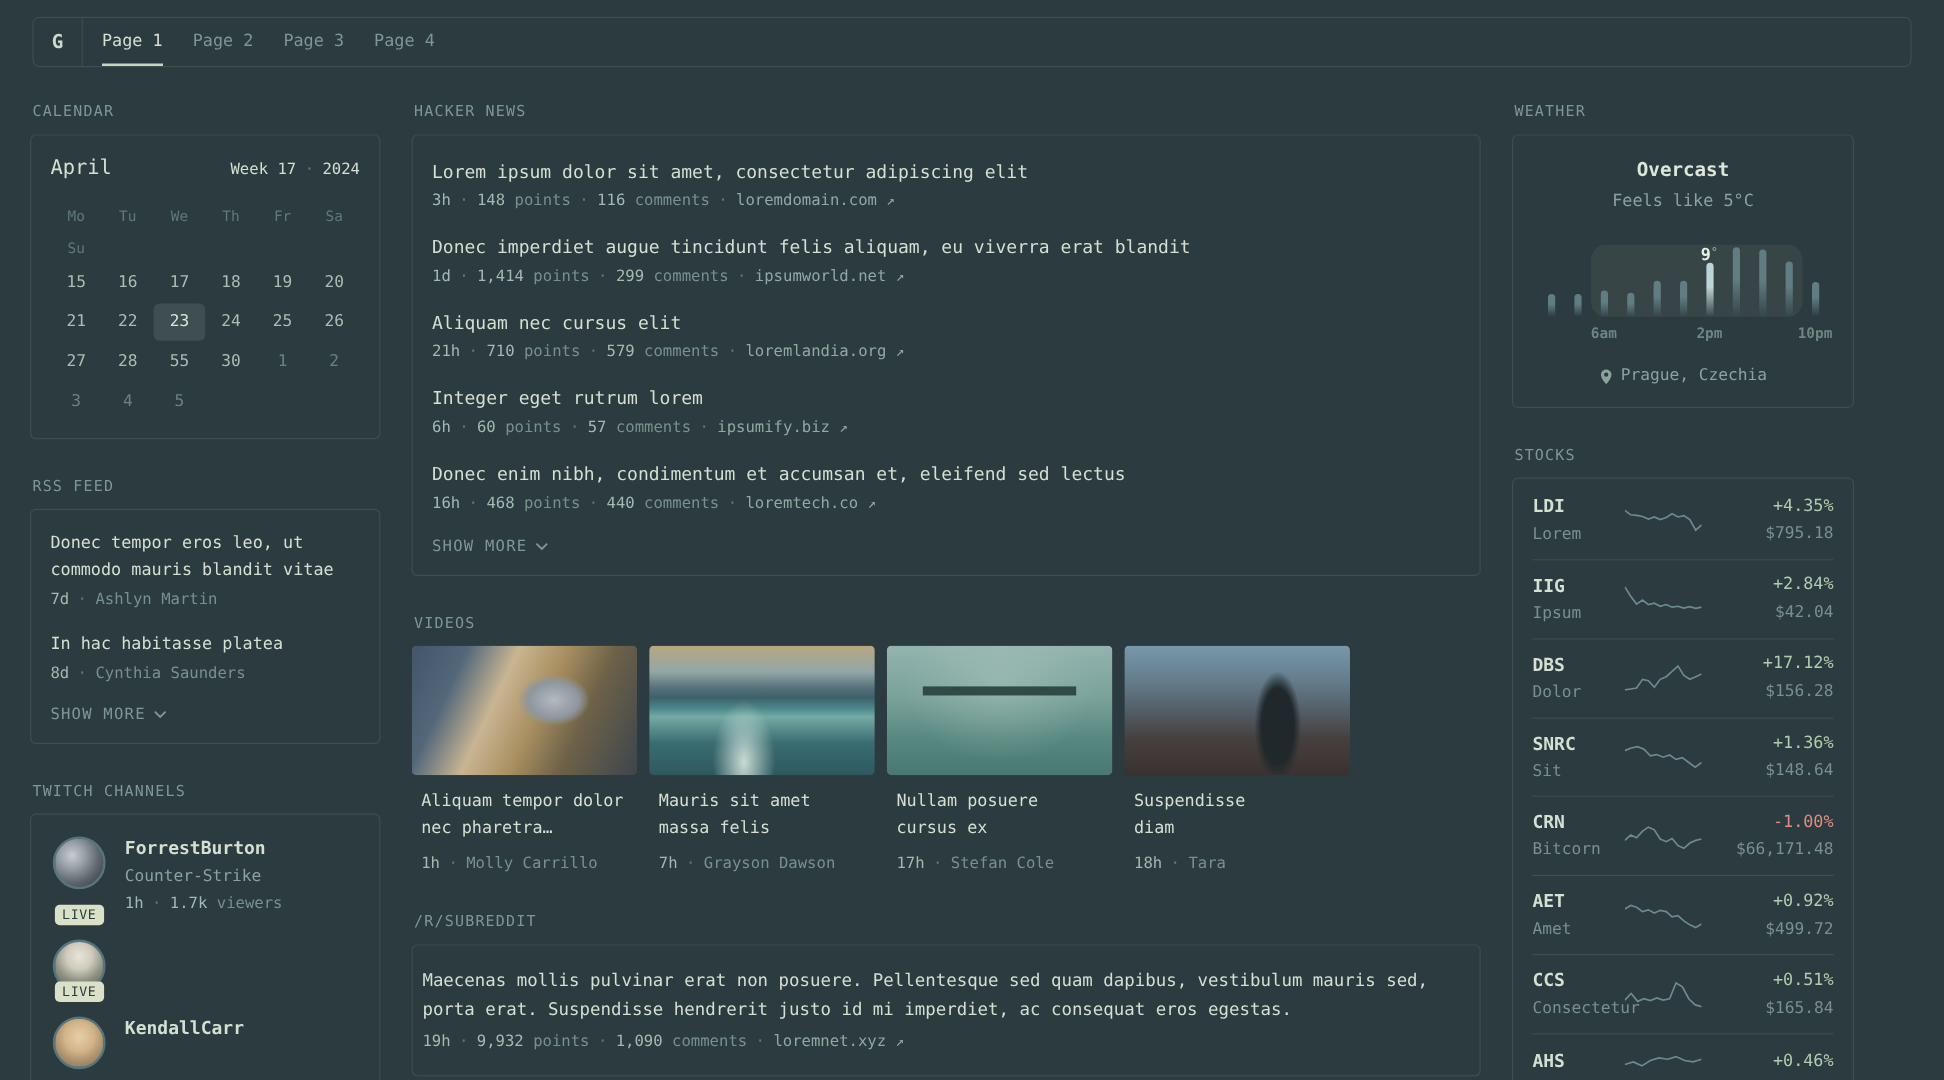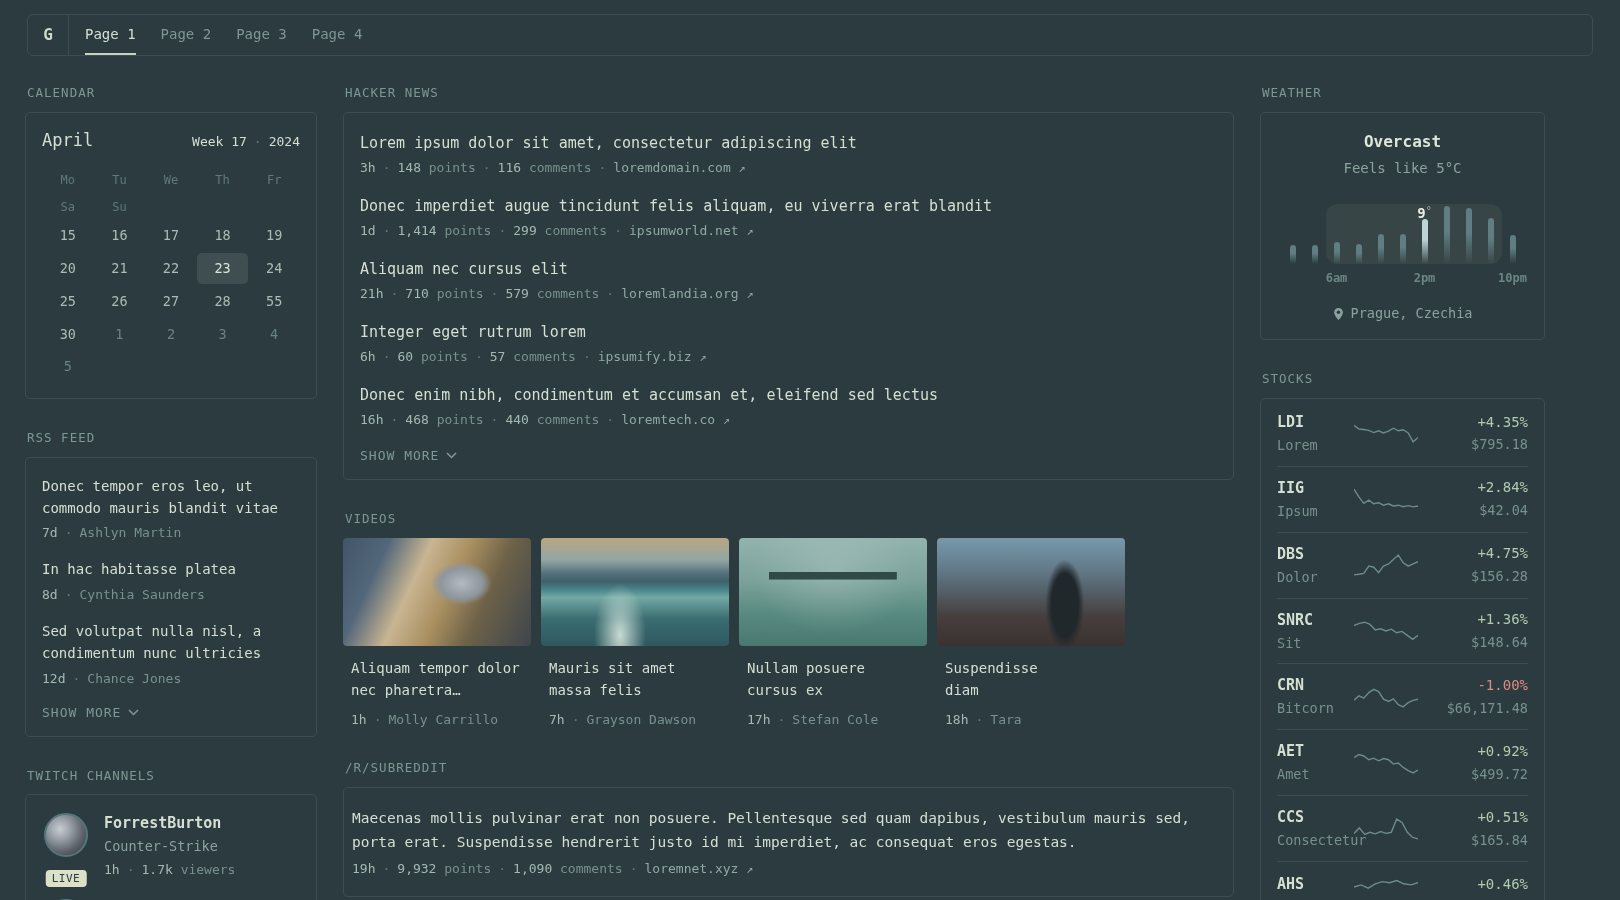--- a/index.html
+++ b/index.html
@@ -43,21 +43,21 @@
   .meta .num{color:var(--num);}
   .sep{color:var(--muted-dim);margin:0 7px;}
   .ext{font-size:12px;}
   .domain{color:var(--link);cursor:pointer;}
   .show-more{display:flex;align-items:center;gap:7px;color:#7e9995;font-size:13px;letter-spacing:1px;margin-top:16px;cursor:pointer;background:none;border:none;font-family:inherit;}
   
   .calendar-card{padding:16px;}
   .cal-head{display:flex;justify-content:space-between;align-items:baseline;margin-bottom:16px;gap:14px;}
   .cal-month{font-size:17px;color:var(--text);}
   .cal-week{font-size:13px;color:var(--text);}
-  .cal-grid{display:grid;grid-template-columns:repeat(5,1fr);row-gap:2px;text-align:center;}
+  .cal-grid{display:grid;grid-template-columns:repeat(6,1fr);row-gap:2px;text-align:center;}
   .cal-h{font-size:12px;color:#5f7a78;padding:4px 0;}
   .cal-d{font-size:13.5px;color:#a9bdb4;padding:6px 0;border-radius:5px;cursor:pointer;}
   .cal-d.selected{background:var(--sel-bg);color:#dae4d8;}
   .cal-d.muted{color:#688481;}
   
   .rss-card{padding:18px 16px 16px;}
   .feed-item{margin-bottom:17px;}
   .feed-title{color:var(--text);font-size:14px;line-height:1.55;cursor:pointer;}
   
   .tw-card{padding:18px 16px;}
@@ -209,26 +209,20 @@
               <div class="meta">
                 <span class="num">7d</span><span class="sep">·</span><span>Ashlyn Martin</span>
               </div>
             </div>
             <div class="feed-item">
               <div class="feed-title">In hac habitasse platea</div>
               <div class="meta">
                 <span class="num">8d</span><span class="sep">·</span><span>Cynthia Saunders</span>
               </div>
             </div>
-            <div class="feed-item">
-              <div class="feed-title">Sed volutpat nulla nisl, a condimentum nunc ultricies</div>
-              <div class="meta">
-                <span class="num">12d</span><span class="sep">·</span><span>Chance Jones</span>
-              </div>
-            </div>
           </div>
         <button class="show-more">
           <span>SHOW MORE</span>
           <svg width="11" height="7" viewBox="0 0 11 7">
               <path d="M1 1 L5.5 5.5 L10 1" stroke="currentColor" fill="none" stroke-width="1.5"></path>
             </svg>
         </button>
       </div>
     </div>
 
@@ -459,21 +453,21 @@
             </div>
             <div class="stock-row">
               <div class="s-left">
                 <div class="s-ticker">DBS</div>
                 <div class="s-name">Dolor</div>
               </div>
               <svg class="spark" viewBox="0 0 64 26" preserveAspectRatio="none">
                 <polyline points="0.0,22.9 4.9,22.2 9.8,21.4 14.8,14.1 19.7,15.2 24.6,20.7 29.5,14.1 34.5,11.9 39.4,7.5 44.3,3.1 49.2,10.8 54.2,14.1 59.1,11.9 64.0,9.7"></polyline>
               </svg>
               <div class="s-right">
-                <div class="s-change pos">+4.75%</div>
+                <div class="s-change pos">+17.12%</div>
                 <div class="s-price">$156.28</div>
               </div>
             </div>
             <div class="stock-row">
               <div class="s-left">
                 <div class="s-ticker">SNRC</div>
                 <div class="s-name">Sit</div>
               </div>
               <svg class="spark" viewBox="0 0 64 26" preserveAspectRatio="none">
                 <polyline points="0.0,7.5 5.3,5.3 10.7,4.2 16.0,6.4 21.3,11.9 26.7,10.8 32.0,13.0 37.3,11.2 42.7,14.8 48.0,13.4 53.3,17.4 58.7,21.4 64.0,17.4"></polyline>

